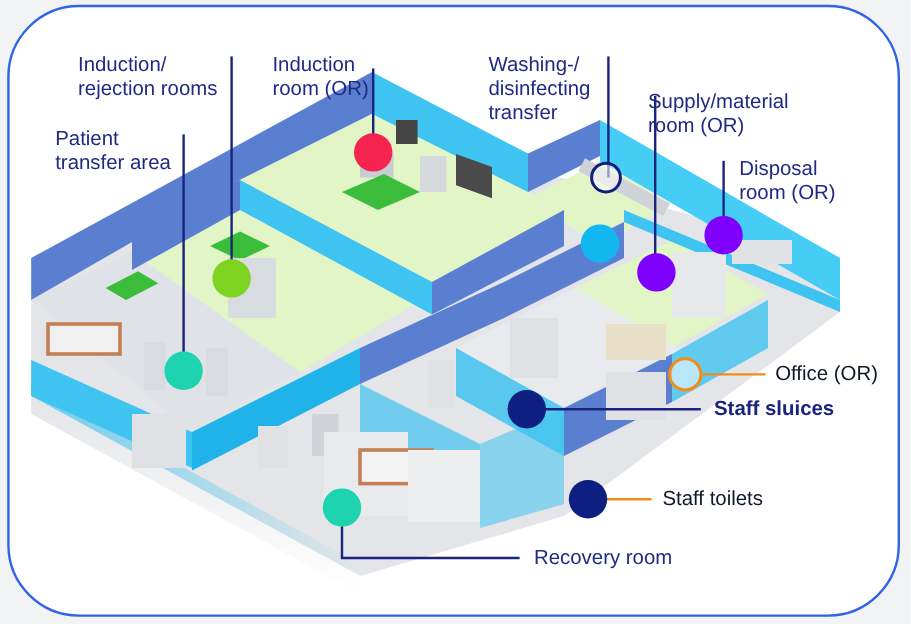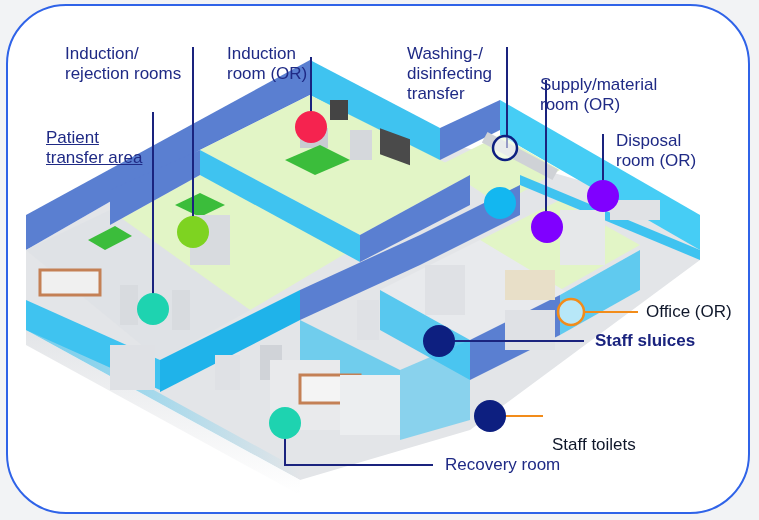--- a/index.html
+++ b/index.html
@@ -120,25 +120,25 @@
     <circle cx="439" cy="341" r="16" fill="#0d1f80"></circle>
     <circle cx="490" cy="416" r="16" fill="#0d1f80"></circle>
     <circle cx="285" cy="423" r="16" fill="#1ed3b0"></circle>
   </g>
 </svg>
 
 <div class="lbl" style="left:65px; top:44px;">Induction/
 rejection rooms</div>
 <div class="lbl" style="left:227px; top:44px;">Induction
 room (OR)</div>
-<div class="lbl" style="left:46px; top:128px;text-decoration:underline;">Patient
+<div class="lbl" style="left:46px; top:106px;">Patient
 transfer area</div>
 <div class="lbl" style="left:407px; top:44px;">Washing-/
 disinfecting
 transfer</div>
 <div class="lbl" style="left:540px; top:75px;">Supply/material
 room (OR)</div>
 <div class="lbl" style="left:616px; top:131px;">Disposal
 room (OR)</div>
 <div class="lbl gray" style="left:646px; top:302px;">Office (OR)</div>
 <div class="lbl bold" style="left:595px; top:331px;">Staff sluices</div>
-<div class="lbl gray" style="left:552px; top:406px;margin-top:29px;">Staff toilets</div>
+<div class="lbl gray" style="left:552px; top:406px;">Staff toilets</div>
 <div class="lbl" style="left:445px; top:455px;">Recovery room</div>
 
 </body></html>

